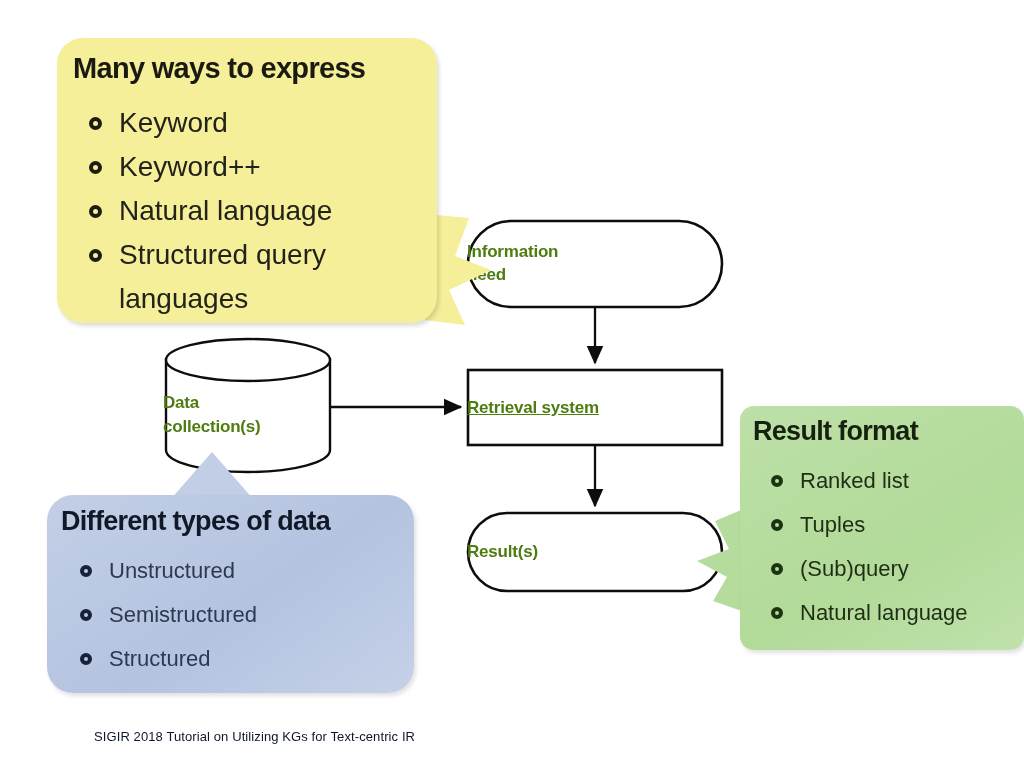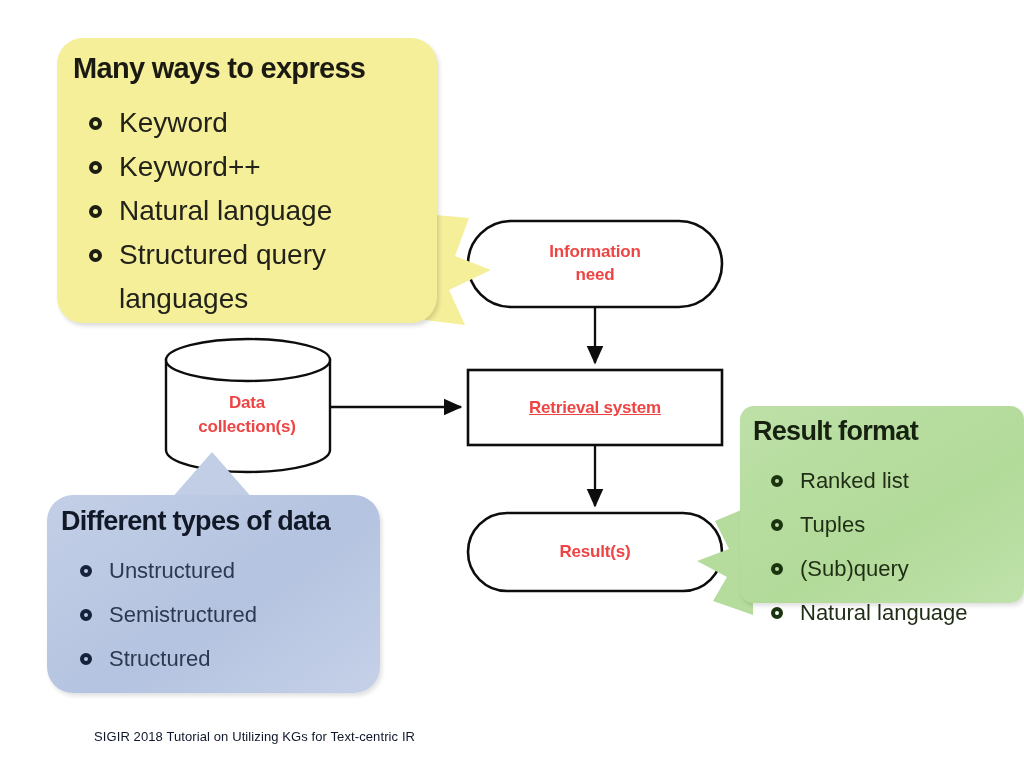--- a/index.html
+++ b/index.html
@@ -27,26 +27,26 @@
   #diagram-svg {
     position: absolute;
     left: 0; top: 0;
     width: 1024px;
     height: 768px;
   }
 
   
   .node-label {
     position: absolute;
-    text-align: center;
+    text-align: left;
     font-family: "Liberation Sans", sans-serif;
     font-weight: bold;
     font-size: 17px;
     line-height: 23px;
-    color: #ef4444;
+    color: #4d7c0f;
     letter-spacing: -0.2px;
     pointer-events: none;
   }
 
   #label-information-need {
     left: 467px; top: 240px; width: 256px;
   }
   #label-retrieval-system {
     left: 467px; top: 396px; width: 256px; text-decoration: underline;
   }
@@ -116,21 +116,21 @@
   
   #tail-query {
     position: absolute;
     left: 425px; top: 212px;
     width: 70px; height: 115px;
   }
 
   
   #callout-datatypes {
     left: 47px; top: 495px;
-    width: 333px; height: 198px;
+    width: 367px; height: 198px;
     background: #bac8e3;
     background: linear-gradient(145deg,#c3cfe6 0%,#b4c3e0 55%,#c6d1e8 100%);
     box-shadow: 2px 3px 4px rgba(0,0,0,0.12);
   }
   #callout-datatypes .callout-title {
     position: absolute;
     left: 14px; top: 11px;
     font-size: 27px;
     color: #111827;
   }
@@ -151,21 +151,21 @@
   }
   #tail-datatypes {
     position: absolute;
     left: 170px; top: 452px;
     width: 84px; height: 50px;
   }
 
   
   #callout-resultformat {
     left: 740px; top: 406px;
-    width: 284px; height: 197px;
+    width: 284px; height: 244px;
     background: #b5dc9d;
     background: linear-gradient(150deg,#bde0a7 0%,#b2da99 60%,#bfe2ab 100%);
     box-shadow: 2px 3px 4px rgba(0,0,0,0.12);
     border-radius: 14px 14px 14px 14px;
   }
   #callout-resultformat .callout-title {
     position: absolute;
     left: 13px; top: 10px;
     font-size: 27px;
     color: #16210f;

